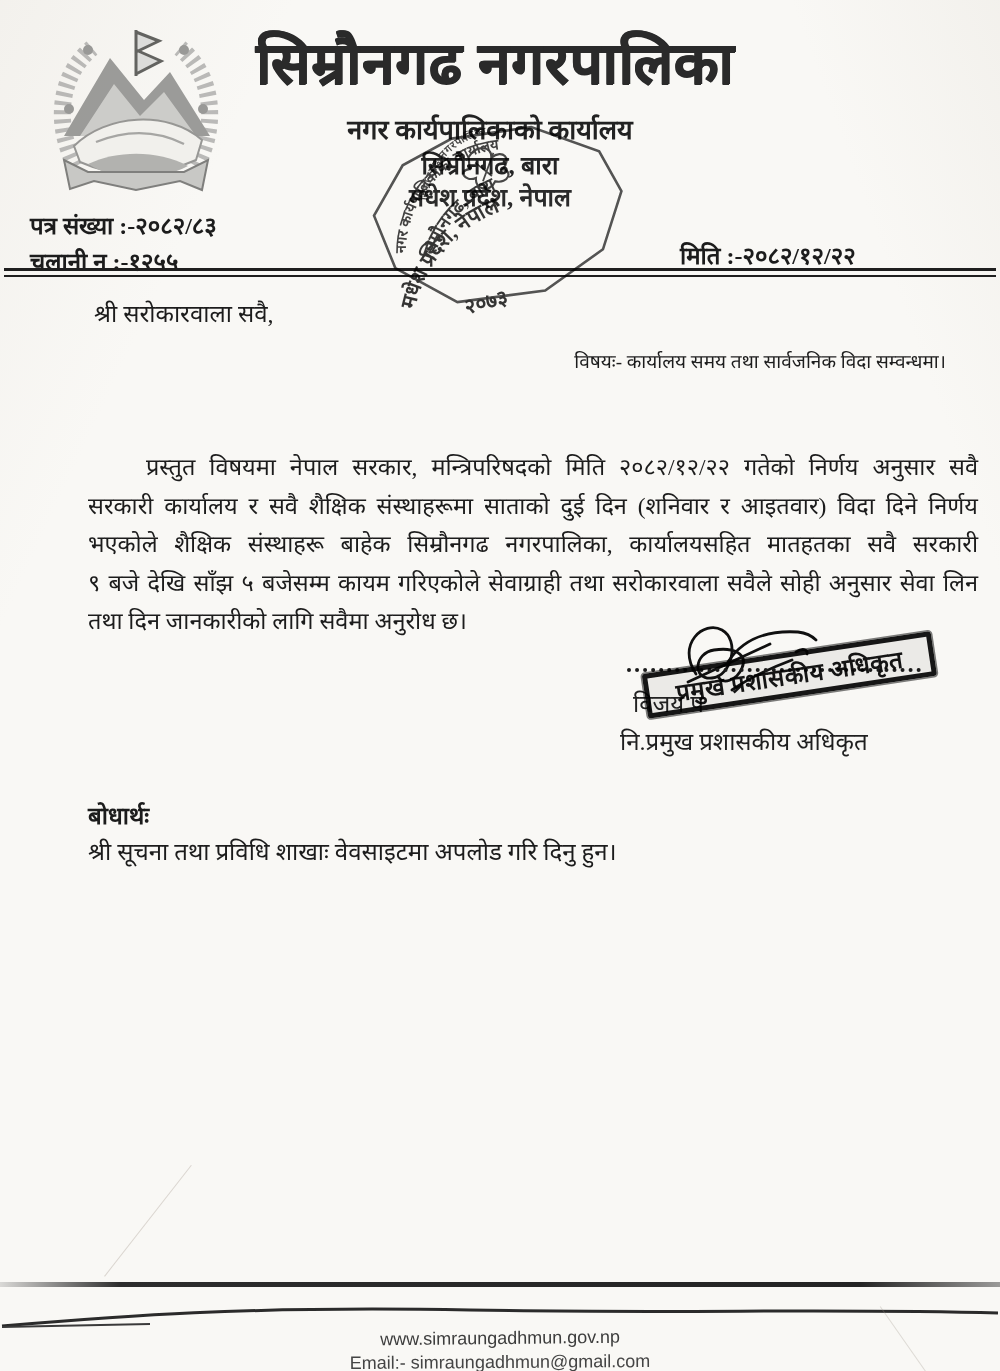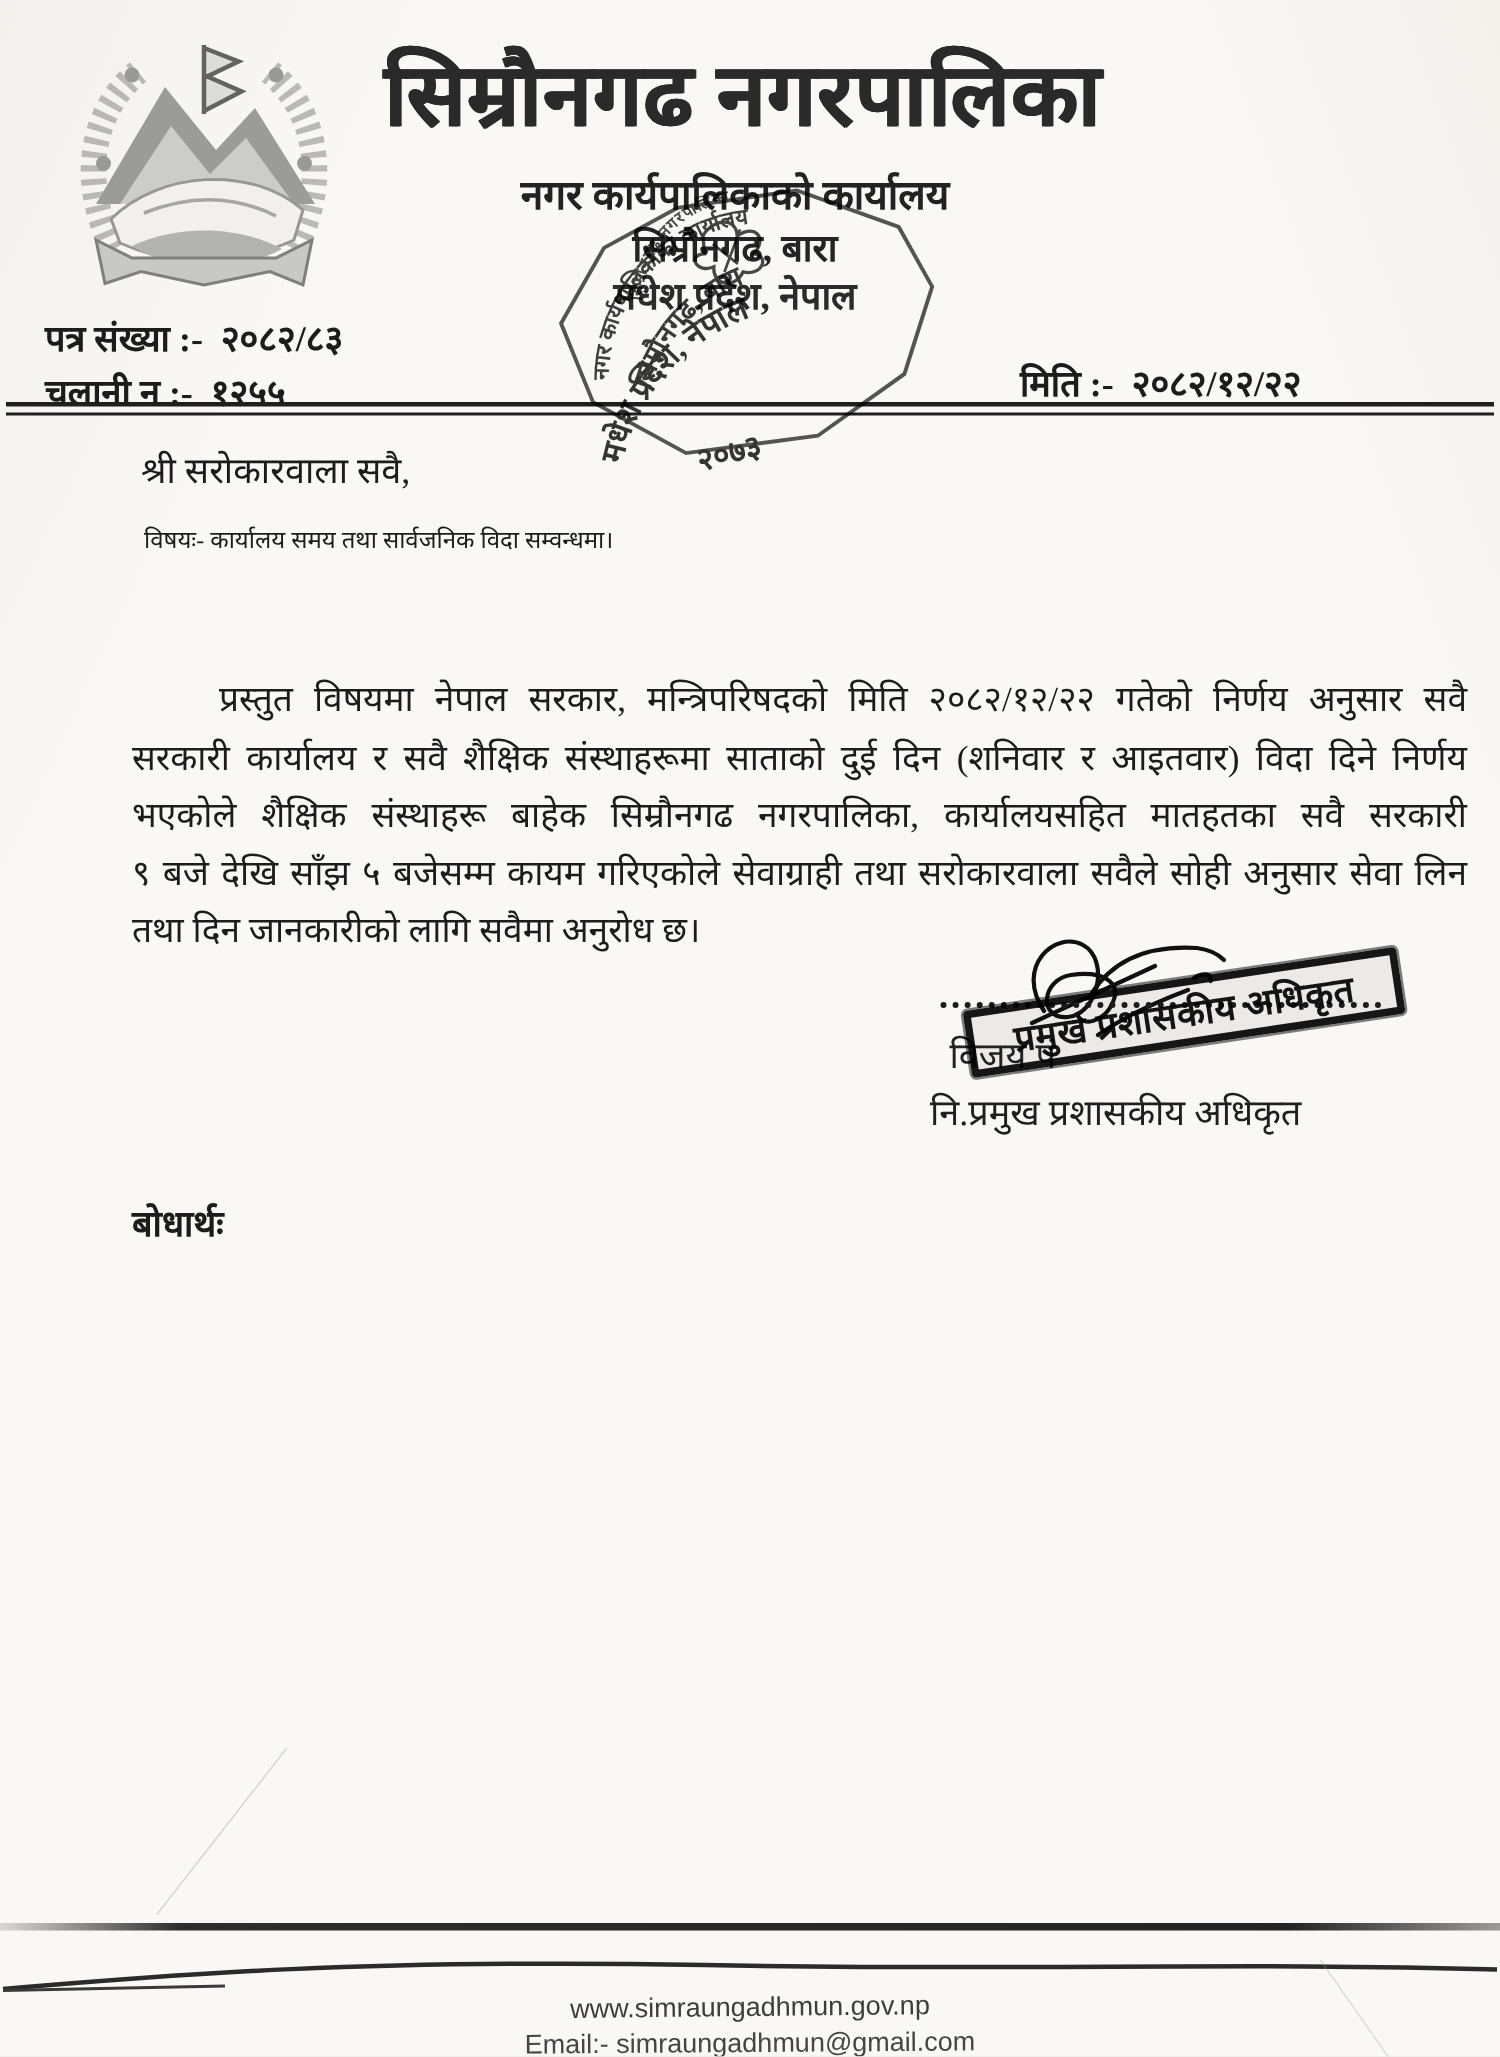--- a/index.html
+++ b/index.html
@@ -31,38 +31,38 @@
   .office-line { left:180px; top:110px; width:620px; text-align:center;
     font-size:27px; font-weight:bold; color:#222; }
   .addr-line { left:180px; top:147px; width:620px; text-align:center;
     font-size:25px; font-weight:bold; color:#242424; }
   .prov-line { left:180px; top:179px; width:620px; text-align:center;
     font-size:25px; font-weight:bold; color:#2b2b2b; }
 
   .meta-left1 { left:30px; top:208px; font-size:24px; font-weight:bold; }
   .meta-left2 { left:30px; top:244px; font-size:24px; font-weight:bold; }
   .meta-right { left:680px; top:238px; font-size:24px; font-weight:bold; }
-  .meta-left1 .val, .meta-left2 .val, .meta-right .val { margin-left:12px; }
+  .meta-left1 .val, .meta-left2 .val, .meta-right .val { }
 
   .rule {
     left:4px; top:268px; width:992px; height:9px;
     border-top:3.5px solid #1f1f1f; border-bottom:2px solid #1f1f1f;
   }
 
   
   .hstamp {
     left:372px; top:124px; width:266px; height:184px;
     transform:rotate(-14deg);
     opacity:.87; mix-blend-mode:multiply;
   }
   .hstamp text { font-family:"Liberation Serif","DejaVu Serif",serif; }
 
   
   .recipient { left:94px; top:296px; font-size:24px; }
-  .subject { left:96px; top:348px; width:880px; text-align:left; font-size:16px; }
+  .subject { left:66px; top:348px; width:880px; text-align:right; font-size:19px; }
   .subject .sub-label { font-weight:normal; }
   .body-block { left:88px; top:424px; width:890px; font-size:23.5px; line-height:38.6px;margin-top:24px; }
   .body-line { text-align:justify; text-align-last:justify; white-space:normal; }
   .body-line.first { text-indent:58px; }
   .body-line.last { text-align:center; text-align-last:left; }
 
   
   .sig-scribble { left:668px; top:618px; width:160px; height:78px; }
   .sig-dots { left:627px; top:664px; width:294px; height:8px;
     border-bottom:4px dotted #1c1c1c; }
@@ -194,20 +194,21 @@
       <path d="M64,72 C84,58 108,48 124,42"></path>
       <path d="M128,34 C134,30 140,31 139,36"></path>
     </g>
   </svg>
   <div class="abs sig-dots"></div>
   <div class="abs sig-name dev">विजय पं</div>
   <div class="abs sig-desig dev">नि.प्रमुख प्रशासकीय अधिकृत</div>
   <div class="abs sig-stamp dev">प्रमुख प्रशासकीय अधिकृत</div>
 
   <div class="abs cc-label dev">बोधार्थः</div>
+  <div class="abs cc-line dev">श्री सूचना तथा प्रविधि शाखाः वेवसाइटमा अपलोड गरि दिनु हुन।</div>
 
   <div class="abs foot-topline"></div>
   <svg class="abs foot-wave" viewBox="0 0 1000 34" preserveAspectRatio="none">
     <path d="M2,26 C120,16 240,6 470,10 C680,14 830,8 998,13" fill="none" stroke="#2b2b2b" stroke-width="3"></path>
     <path d="M2,27 L150,24" fill="none" stroke="#3a3a3a" stroke-width="2"></path>
   </svg>
   <div class="abs foot-web">www.simraungadhmun.gov.np</div>
   <div class="abs foot-mail">Email:- simraungadhmun@gmail.com</div>
 
   <div class="crease c1"></div>

